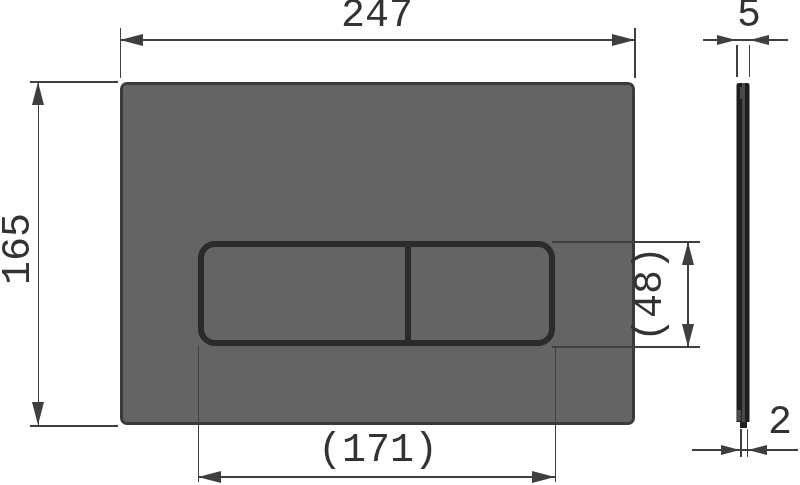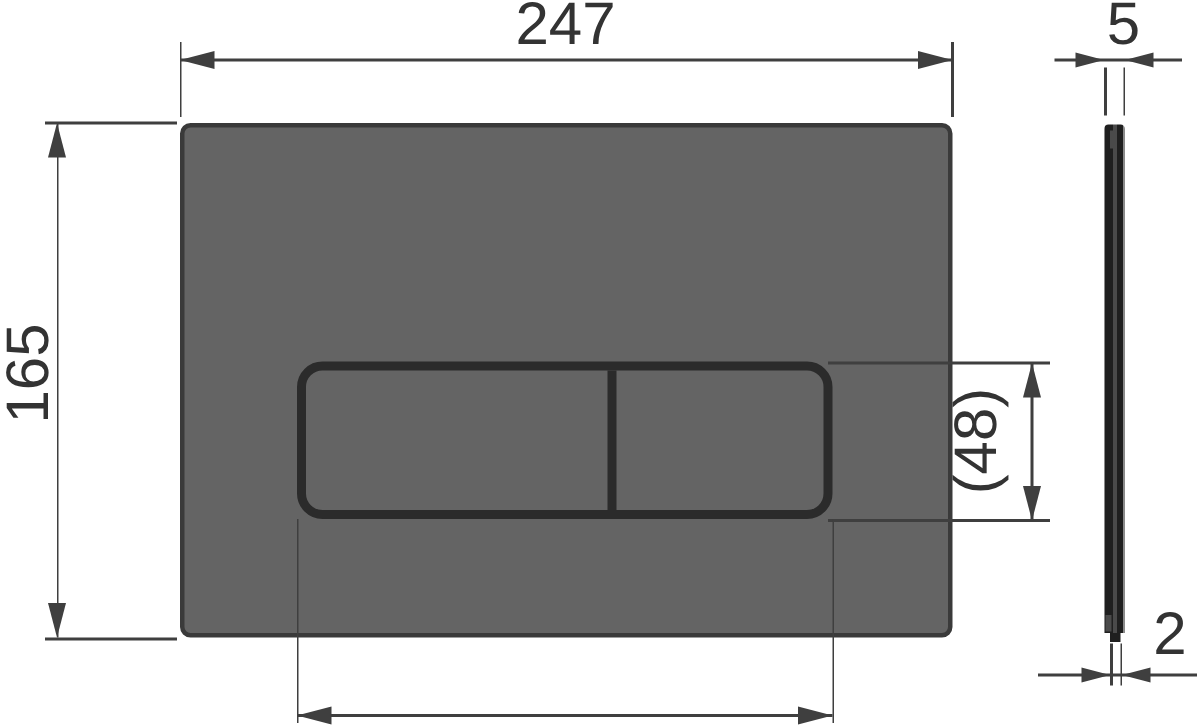--- a/index.html
+++ b/index.html
@@ -1,21 +1,21 @@
 <!DOCTYPE html>
 <html style="--background: #ffffff; --plate-fill: #646464; --plate-border: #3a3a3a; --button-outline: #2b2b2b; --dimension-line: #3f3f3f; --label-text: #333333; --side-profile-dark: #1f1f1f; --side-profile-mid: #4a4a4a; --side-profile-edge: #8a8a8a;"><head>
 <meta charset="utf-8">
 <style>
   html, body { margin: 0; padding: 0; background: #fff; }
   .canvas {
     position: relative;
     width: 800px;
     height: 485px;
     background: var(--background, #ffffff);
-    font-family: Liberation Sans, sans-serif;
+    font-family: Liberation Mono, monospace;
     overflow: hidden;
   }
   
   .hline { position: absolute; height: 1.6px; background: var(--dimension-line); }
   .vline { position: absolute; width: 1.6px; background: var(--dimension-line); }
   .arr   { position: absolute; width: 0; height: 0; }
   .arr.left  { border-top: 6px solid transparent; border-bottom: 6px solid transparent; border-right: 23px solid var(--dimension-line); }
   .arr.right { border-top: 6px solid transparent; border-bottom: 6px solid transparent; border-left: 23px solid var(--dimension-line); }
   .arr.up    { border-left: 6px solid transparent; border-right: 6px solid transparent; border-bottom: 23px solid var(--dimension-line); }
   .arr.down  { border-left: 6px solid transparent; border-right: 6px solid transparent; border-top: 23px solid var(--dimension-line); }
@@ -108,20 +108,21 @@
   <div class="hline" style="left:30px; top:81px;  width:88px;"></div>
   <div class="hline" style="left:30px; top:425px; width:88px;"></div>
   <div class="vline" style="left:37.5px; top:82px; height:343px;"></div>
   <div class="arr up" style="left:32px; top:82px;"></div>
   <div class="arr down" style="left:32px; top:402px;"></div>
   <div class="dim-label rot" style="left:-31px; top:229px; width:100px; height:40px;">165</div>
 
   <div class="hline" style="left:198px; top:476px; width:357px;"></div>
   <div class="arr left" style="left:198px; top:471px;"></div>
   <div class="arr right" style="left:532px; top:471px;"></div>
+  <div class="dim-label" style="left:318px; top:431px; width:120px;">(171)</div>
 
   <div class="vline" style="left:687px; top:242px; height:105px;"></div>
   <div class="arr up" style="left:681.5px; top:242px;"></div>
   <div class="arr down" style="left:681.5px; top:324px;"></div>
   <div class="dim-label rot" style="left:596px; top:274px; width:110px; height:40px;">(48)</div>
 
   <div class="side-profile"></div>
   <div class="side-notch-top"></div>
   <div class="side-notch-bottom"></div>
   <div class="side-tip"></div>

